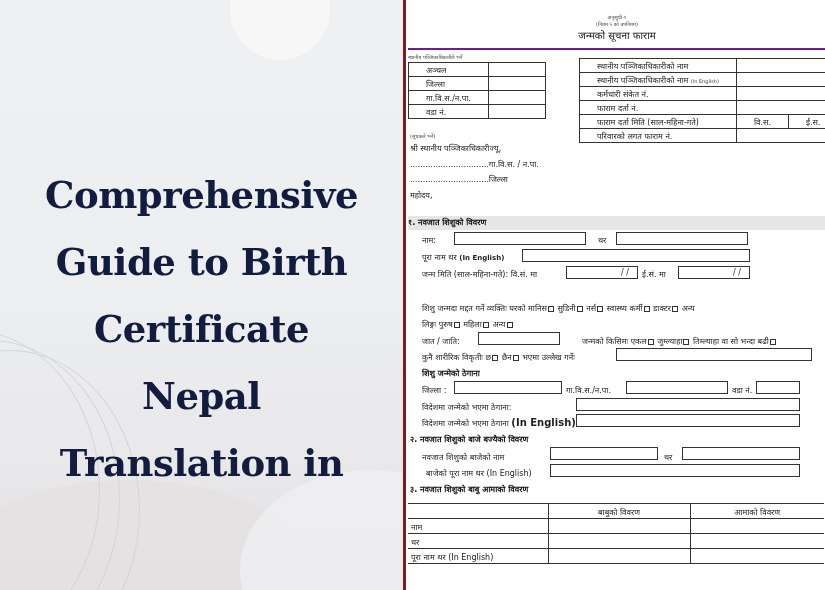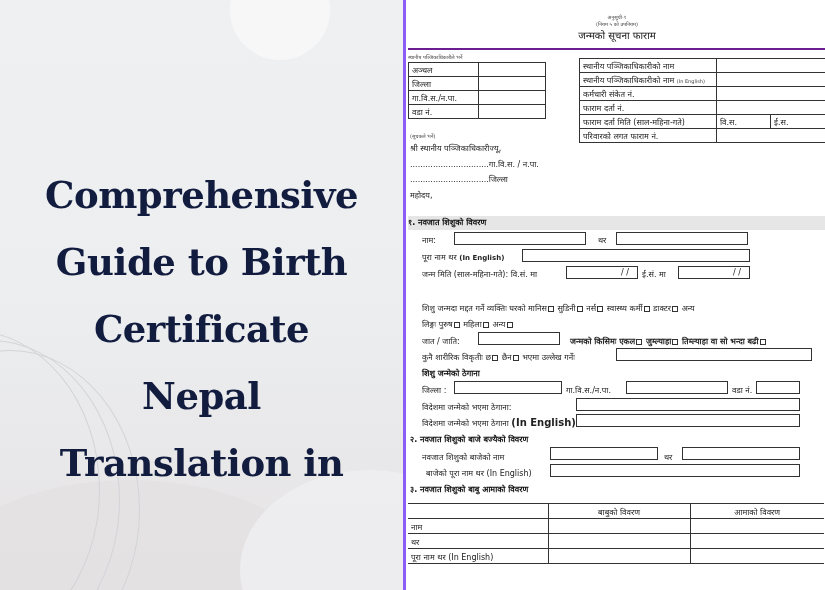--- a/index.html
+++ b/index.html
@@ -24,27 +24,27 @@
   .logo-title { font-family:"Liberation Sans", sans-serif; font-weight:700; font-size:25px; color:#1a1d2a; letter-spacing:-0.3px; line-height:28px; }
   .logo-sub { font-family:"Liberation Sans", sans-serif; font-size:15px; color:#2a2d38; line-height:18px; margin-top:2px; }
   .headline {
     position:absolute; left:0; top:162px; width:403px; text-align:center;
     font-family:"DejaVu Serif", serif; font-weight:700; color:#121c3f;
     font-size:37px; line-height:67px; letter-spacing:-0.5px;
   }
   .doc {
     position:absolute; left:403px; top:0; width:422px; height:590px;
     background:#ffffff; font-family:"DejaVu Sans", sans-serif; color:#222;
-    font-size:8px; border-left:3px solid #8b5cf6;
+    font-size:8px; border-left:3px solid #7f1d1d;
   }
   .doc .hdr-small { position:absolute; top:14px; left:0; width:422px; text-align:center; font-size:5px; color:#444; line-height:7px; }
   .doc .hdr-title { position:absolute; top:28px; left:0; width:422px; text-align:center; font-size:10px; color:#111; }
   .doc .purple-line { position:absolute; top:48px; left:2px; width:420px; height:2px; background:#6a1e90; }
   .tbl { position:absolute; border-collapse:collapse; font-size:8px; }
-  .tbl td { border:1px solid #333; padding:0 3px; height:14px; white-space:nowrap; color:#222; }
+  .tbl td { border:1px solid #333; padding:0 17px; height:14px; white-space:nowrap; color:#222; }
   .lbl { position:absolute; white-space:nowrap; font-size:8px; color:#222; }
   .tiny { font-size:5px; color:#444; }
   .sec { position:absolute; left:2px; width:420px; height:14px; background:#e6e6e6; font-weight:700; font-size:8px; padding-left:0px; line-height:14px; color:#111; }
   .sec-plain { position:absolute; left:2px; font-weight:700; font-size:8px; color:#111; white-space:nowrap; }
   .box { position:absolute; border:1px solid #333; height:13px; background:#fff; font-size:8px; text-align:right; padding-right:8px; line-height:11px; }
   .chk { display:inline-block; width:6px; height:6px; border:1px solid #333; margin:0 1px; vertical-align:middle; }
   .ptbl { position:absolute; left:2px; top:503px; width:416px; border-collapse:collapse; font-size:8px; }
   .ptbl td { border-top:1px solid #333; border-bottom:1px solid #333; height:15px; padding:0 3px; color:#222; }
   .ptbl td + td { border-left:1px solid #333; }
   .ptbl .c { text-align:center; }
@@ -163,21 +163,21 @@
 
   <div class="lbl" style="left:16px;top:318px;">
     <span>लिङ्गः</span>
     <span>पुरुष</span><span class="chk"></span>
     <span>महिला</span><span class="chk"></span>
     <span>अन्य</span><span class="chk"></span>
   </div>
 
   <div class="lbl" style="left:16px;top:335px;">जात / जाति:</div>
   <div class="box" style="left:72px;top:332px;width:82px;"></div>
-  <div class="lbl" style="left:164px;top:335px;font-weight:bold;">
+  <div class="lbl" style="left:176px;top:335px;">
     <span>जन्मको किसिमः</span>
     <span>एकल</span><span class="chk"></span>
     <span>जुम्ल्याहा</span><span class="chk"></span>
     <span>तिम्ल्याहा वा सो भन्दा बढी</span><span class="chk"></span>
   </div>
 
   <div class="lbl" style="left:16px;top:351px;">
     <span>कुनै शारीरिक विकृतीः</span>
     <span>छ</span><span class="chk"></span>
     <span>छैन</span><span class="chk"></span>

